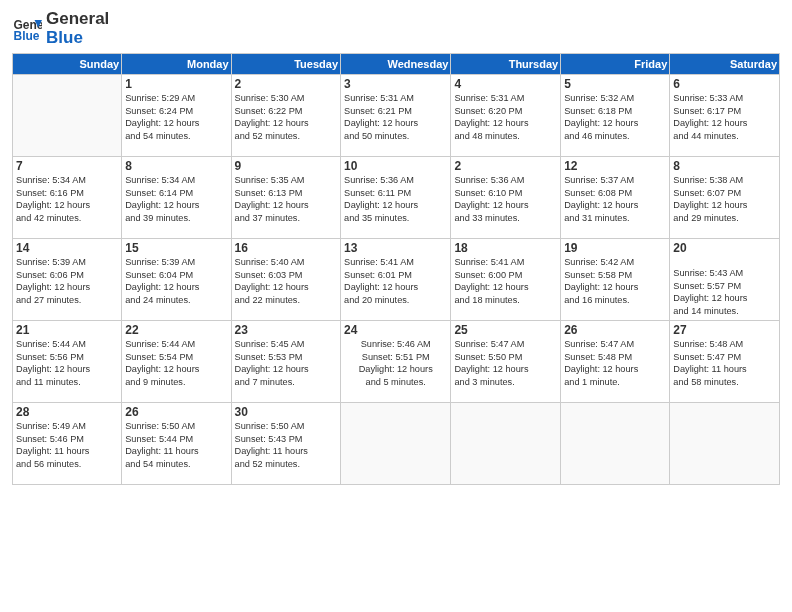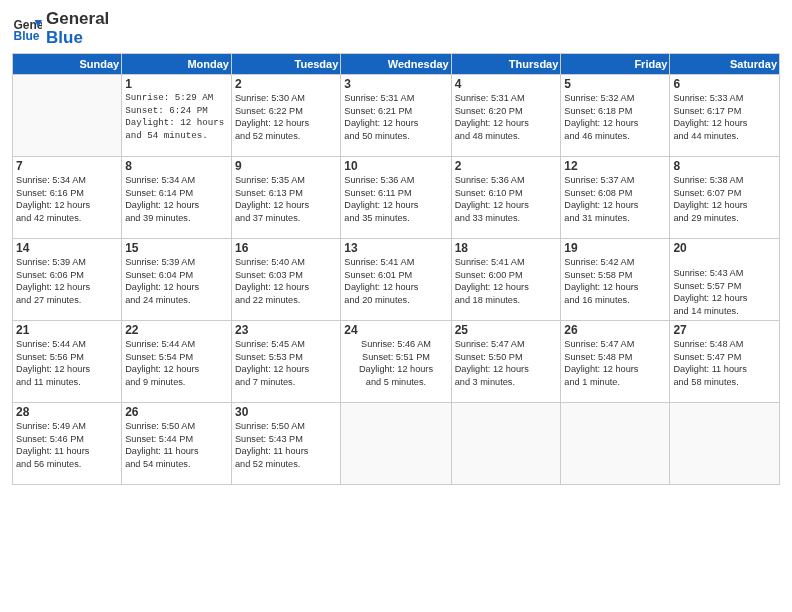--- a/index.html
+++ b/index.html
@@ -113,21 +113,21 @@
           <th>Thursday</th>
           <th>Friday</th>
           <th>Saturday</th>
         </tr>
     </thead>
     <tbody id="calendar-body">
     <tr>
           <td class="empty-cell"></td>
           <td>
             <span class="day-number">1</span>
-            <div class="day-info" style="white-space: pre-line; font-family: Liberation Mono, monospace;">Sunrise: 5:29 AM
+            <div class="day-info" style="white-space: pre-line;">Sunrise: 5:29 AM
 Sunset: 6:24 PM
 Daylight: 12 hours
 and 54 minutes.</div>
           </td>
           <td>
             <span class="day-number">2</span>
             <div class="day-info" style="white-space: pre-line;">Sunrise: 5:30 AM
 Sunset: 6:22 PM
 Daylight: 12 hours
 and 52 minutes.</div>

